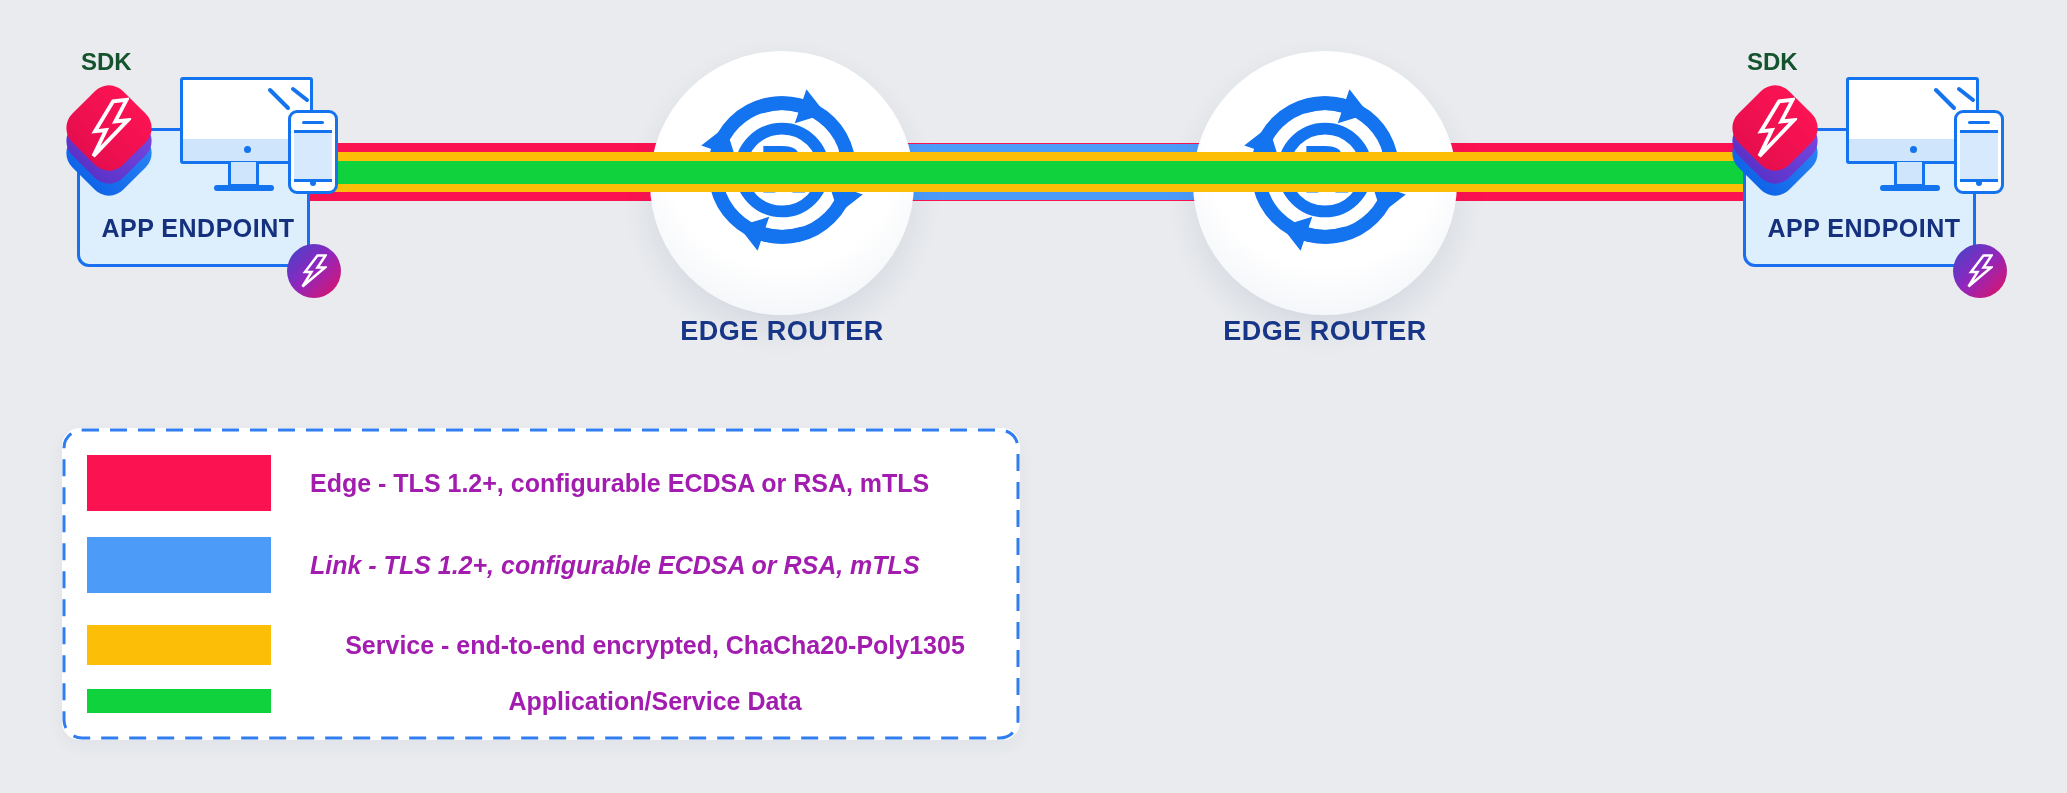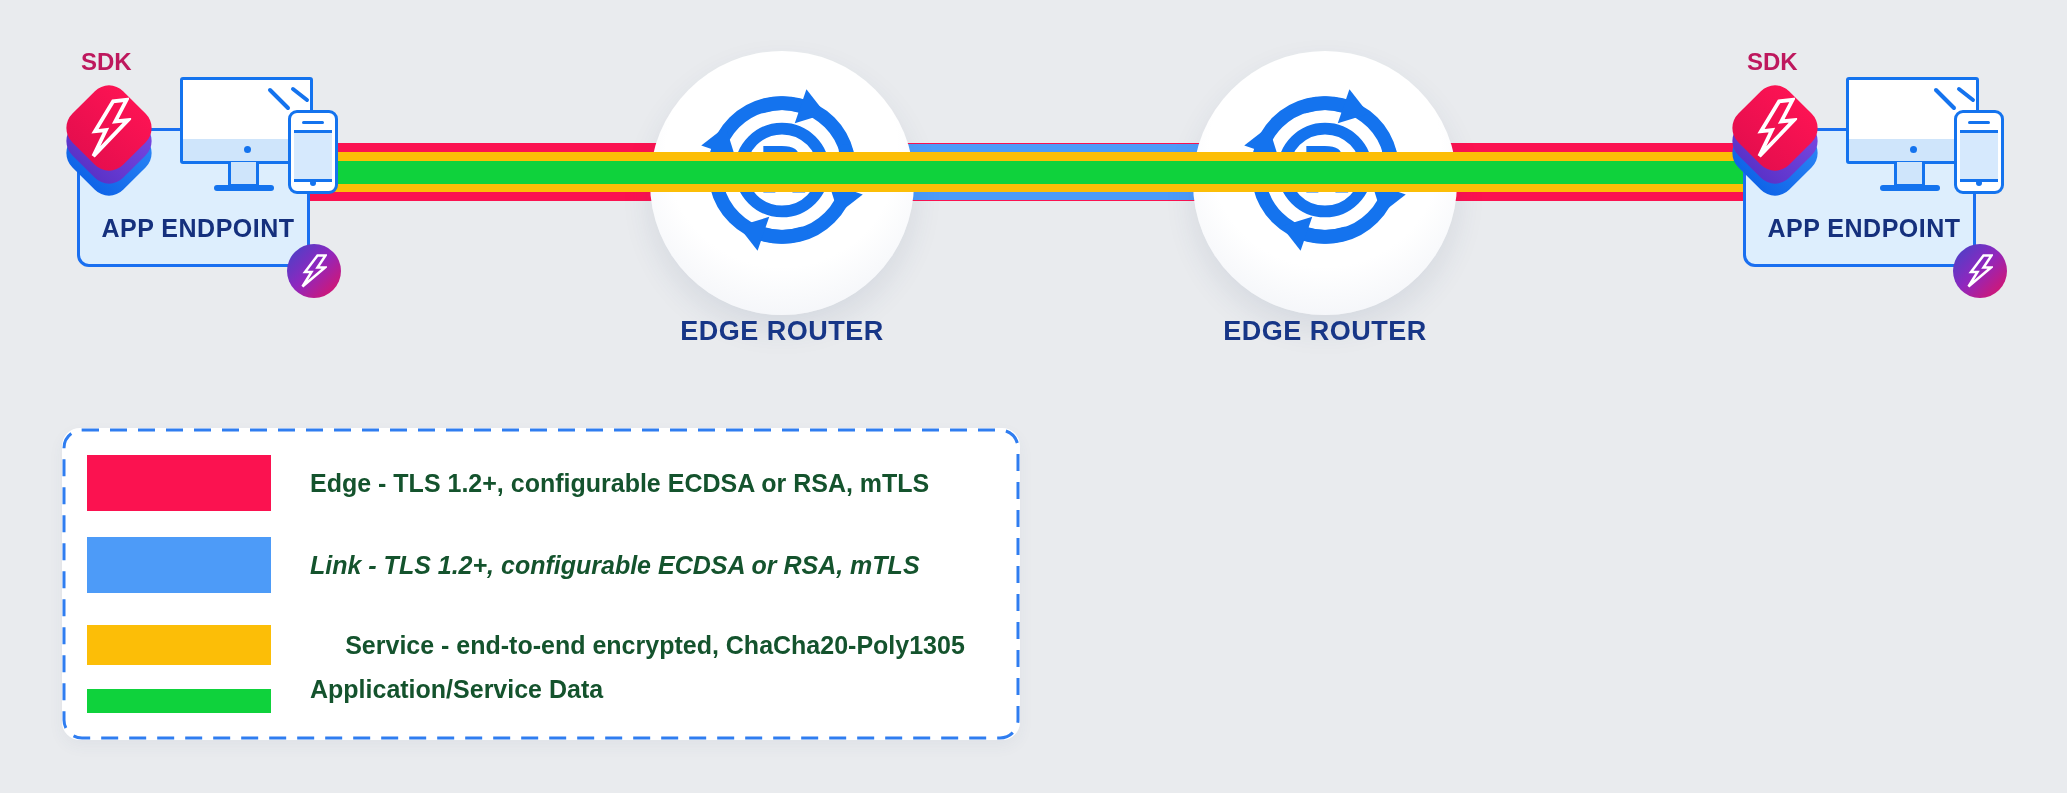--- a/index.html
+++ b/index.html
@@ -20,21 +20,21 @@
   .router-icon{position:absolute;left:47px;top:34px;}
   .router-label{position:absolute;width:300px;text-align:center;z-index:6;
       color:#173687;font-size:27px;font-weight:700;letter-spacing:0.5px;}
 
   
   .endpoint{position:absolute;width:300px;height:270px;z-index:8;}
   .ep-box{position:absolute;left:30px;top:88px;width:233px;height:139px;background:#DDEEFD;
       border:3px solid #1A6FF0;border-radius:12px;box-sizing:border-box;z-index:1;}
   .ep-label{position:absolute;left:30px;top:174px;width:242px;text-align:center;z-index:2;
       color:#15307D;font-size:25px;font-weight:700;letter-spacing:0.5px;line-height:28px;}
-  .sdk-label{position:absolute;left:34px;top:8px;width:70px;color:#be185d;
+  .sdk-label{position:absolute;left:34px;top:8px;width:70px;color:#14532d;
       font-size:24px;font-weight:700;z-index:6;}
   .tile{position:absolute;width:72px;height:72px;border-radius:20px;transform:rotate(45deg);}
   .tile-blue{left:26px;top:77px;background:linear-gradient(180deg,#2A85F5,#0F64E8);z-index:3;}
   .tile-purple{left:26px;top:65px;background:linear-gradient(180deg,#7747E0,#5B32C8);z-index:4;}
   .tile-red{left:26px;top:52px;background:linear-gradient(180deg,#FC1353,#E60E4E);z-index:5;}
   .tile-bolt{position:absolute;left:41px;top:59px;z-index:6;transform:rotate(-6deg);}
   .monitor{position:absolute;left:133px;top:37px;width:133px;height:87px;background:#ffffff;
       border:3px solid #1473EE;border-radius:3px;box-sizing:border-box;z-index:2;}
   .monitor-strip{position:absolute;left:0;bottom:0;width:100%;height:22px;background:#CFE5FB;}
   .monitor-dot{position:absolute;left:50%;bottom:8px;width:7px;height:7px;margin-left:-3px;
@@ -58,23 +58,23 @@
 
   
   .legend{position:absolute;left:62px;top:428px;width:958px;height:312px;background:#ffffff;
       border-radius:18px;z-index:9;box-shadow:0 6px 16px rgba(50,70,110,0.05);}
   .legend-border{position:absolute;left:0;top:0;}
   .swatch{position:absolute;left:25px;width:184px;}
   .sw-edge{top:27px;height:56px;background:#FB1250;}
   .sw-link{top:109px;height:56px;background:#4D9BF8;}
   .sw-service{top:197px;height:40px;background:#FCBE07;}
   .sw-data{top:261px;height:24px;background:#0FD23C;}
-  .legend-text{position:absolute;left:248px;width:690px;color:#14532d;
+  .legend-text{position:absolute;left:248px;width:690px;color:#a21caf;
       font-size:25px;font-weight:700;line-height:30px;}
-  .lt-edge{top:40px;} .lt-link{top:122px;font-style:italic;} .lt-service{top:202px;text-align:center;} .lt-data{top:246px;}
+  .lt-edge{top:40px;} .lt-link{top:122px;font-style:italic;} .lt-service{top:202px;text-align:center;} .lt-data{top:258px;text-align:center;}
 </style>
 </head>
 <body>
 
 <div class="stage">
 
   <div class="stripe st-red" style="left:300px;top:143px;width:1448px;height:9px;"></div>
   <div class="stripe st-red" style="left:300px;top:192px;width:1448px;height:9px;"></div>
   <div class="stripe st-blue" style="left:782px;top:144px;width:543px;height:8px;"></div>
   <div class="stripe st-blue" style="left:782px;top:192px;width:543px;height:8px;"></div>

